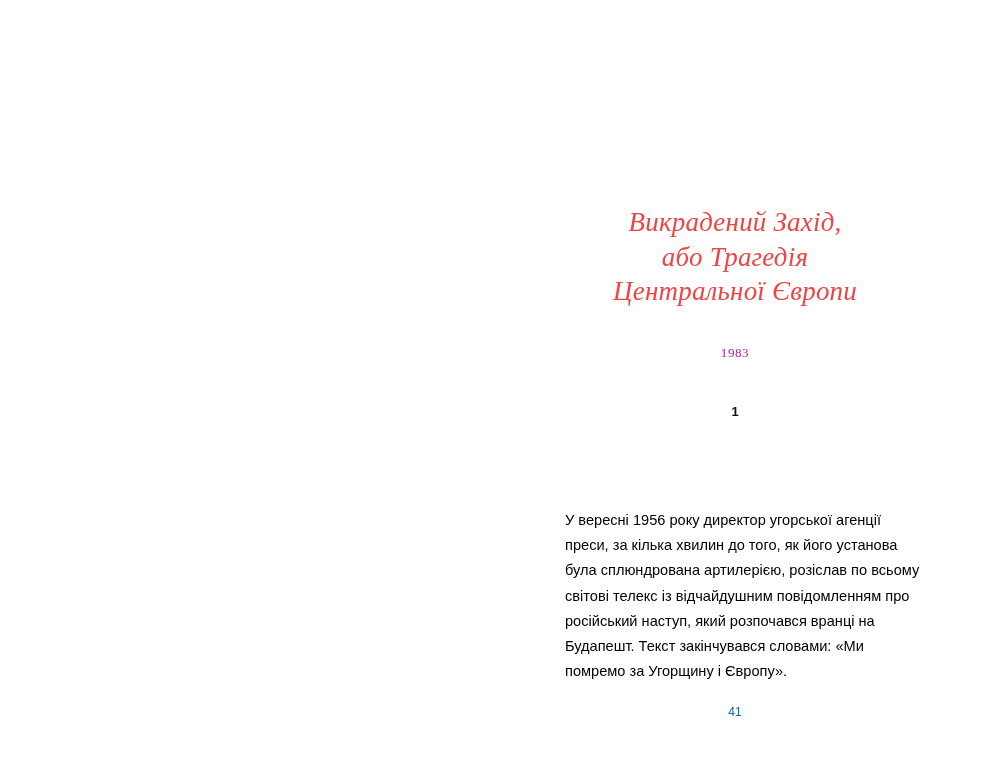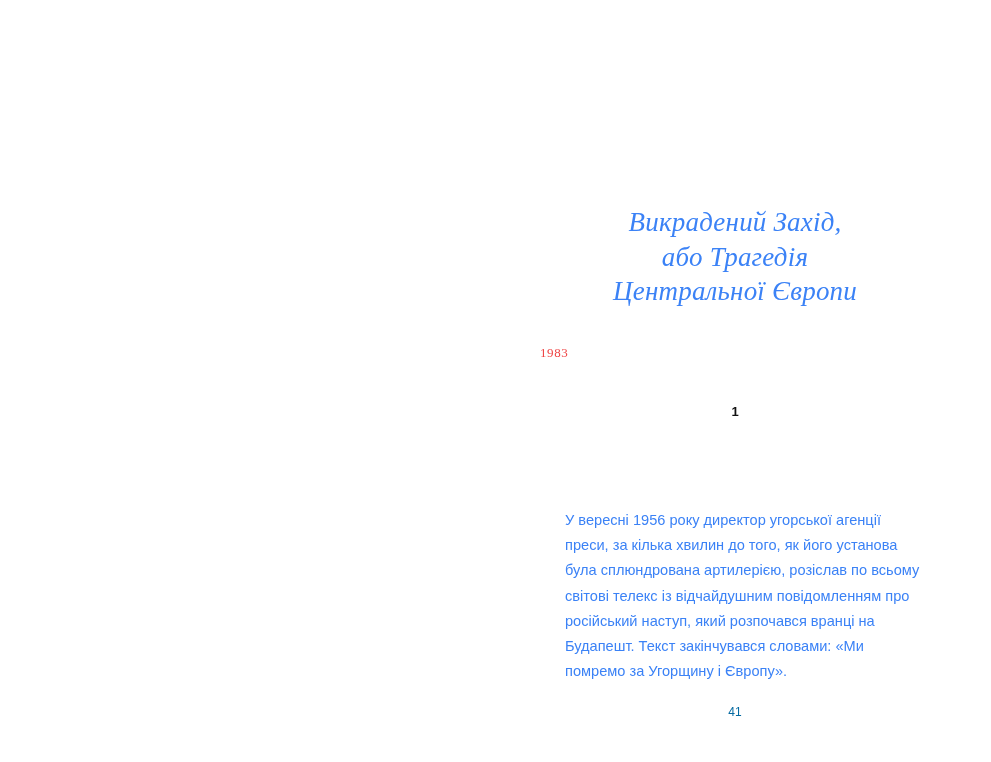--- a/index.html
+++ b/index.html
@@ -39,57 +39,58 @@
   .chapter-title {
     position: absolute;
     left: 45px;
     top: 205px;
     width: 390px;
     text-align: center;
     font-family: "Liberation Serif", serif;
     font-style: italic;
     font-size: 27px;
     line-height: 1.28;
-    color: #3b82f6;
+    color: #ef4444;
     letter-spacing: 0.2px;
   }
   .chapter-title .line {
     display: block;
     white-space: nowrap;
   }
   .chapter-year {
     position: absolute;
     left: 45px;
     top: 345px;
     width: 390px;
+    text-align: center;
     font-family: "Liberation Serif", serif;
     font-size: 13px;
     letter-spacing: 0.6px;
-    color: #ef4444;
+    color: #a21caf;
   }
   .section-number {
     position: absolute;
     left: 45px;
     top: 404px;
     width: 390px;
     text-align: center;
     font-family: "Liberation Sans", sans-serif;
     font-weight: bold;
     font-size: 13px;
     color: #111111;
   }
   .body-text {
     position: absolute;
     left: 70px;
     top: 508px;
     width: 355px;
     font-family: "Liberation Sans", sans-serif;
     font-size: 14.6px;
     line-height: 25.2px;
-    color: #3b82f6;
+    color: #000000;
     text-align: left;
     hyphens: manual;
   }
   .body-text p {
     margin: 0;
   }
   .folio {
     position: absolute;
     left: 45px;
     top: 705px;

